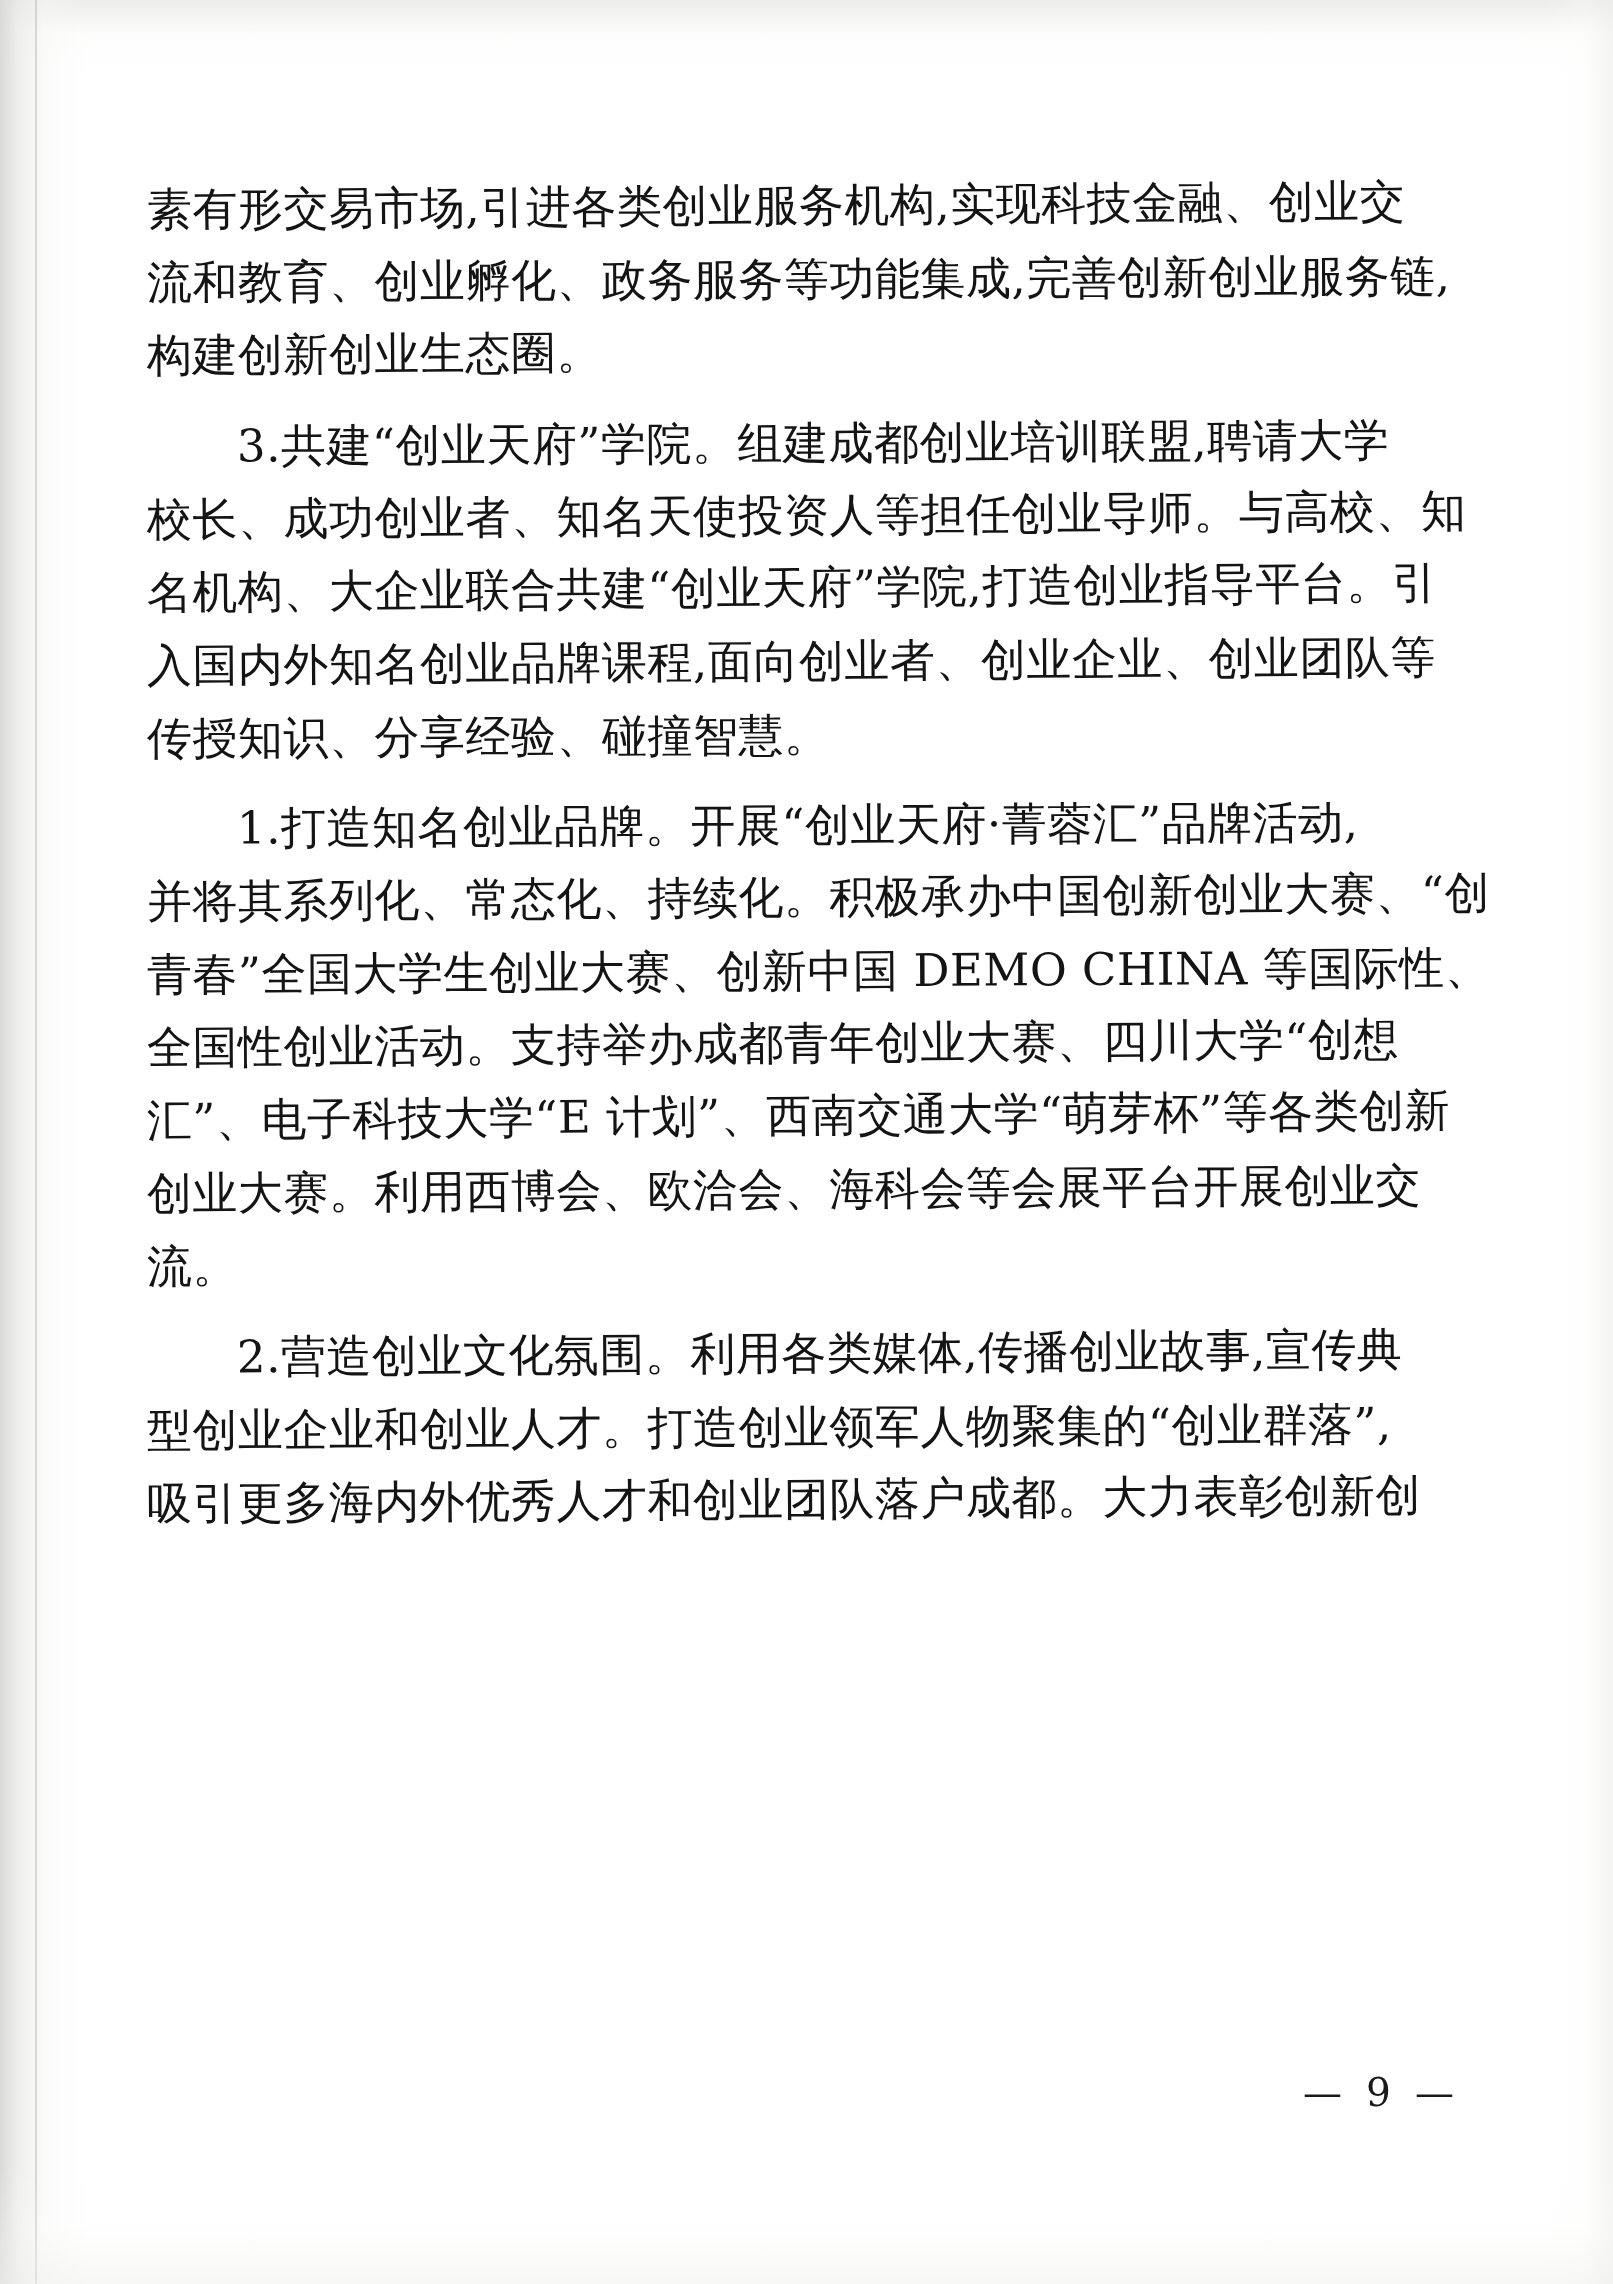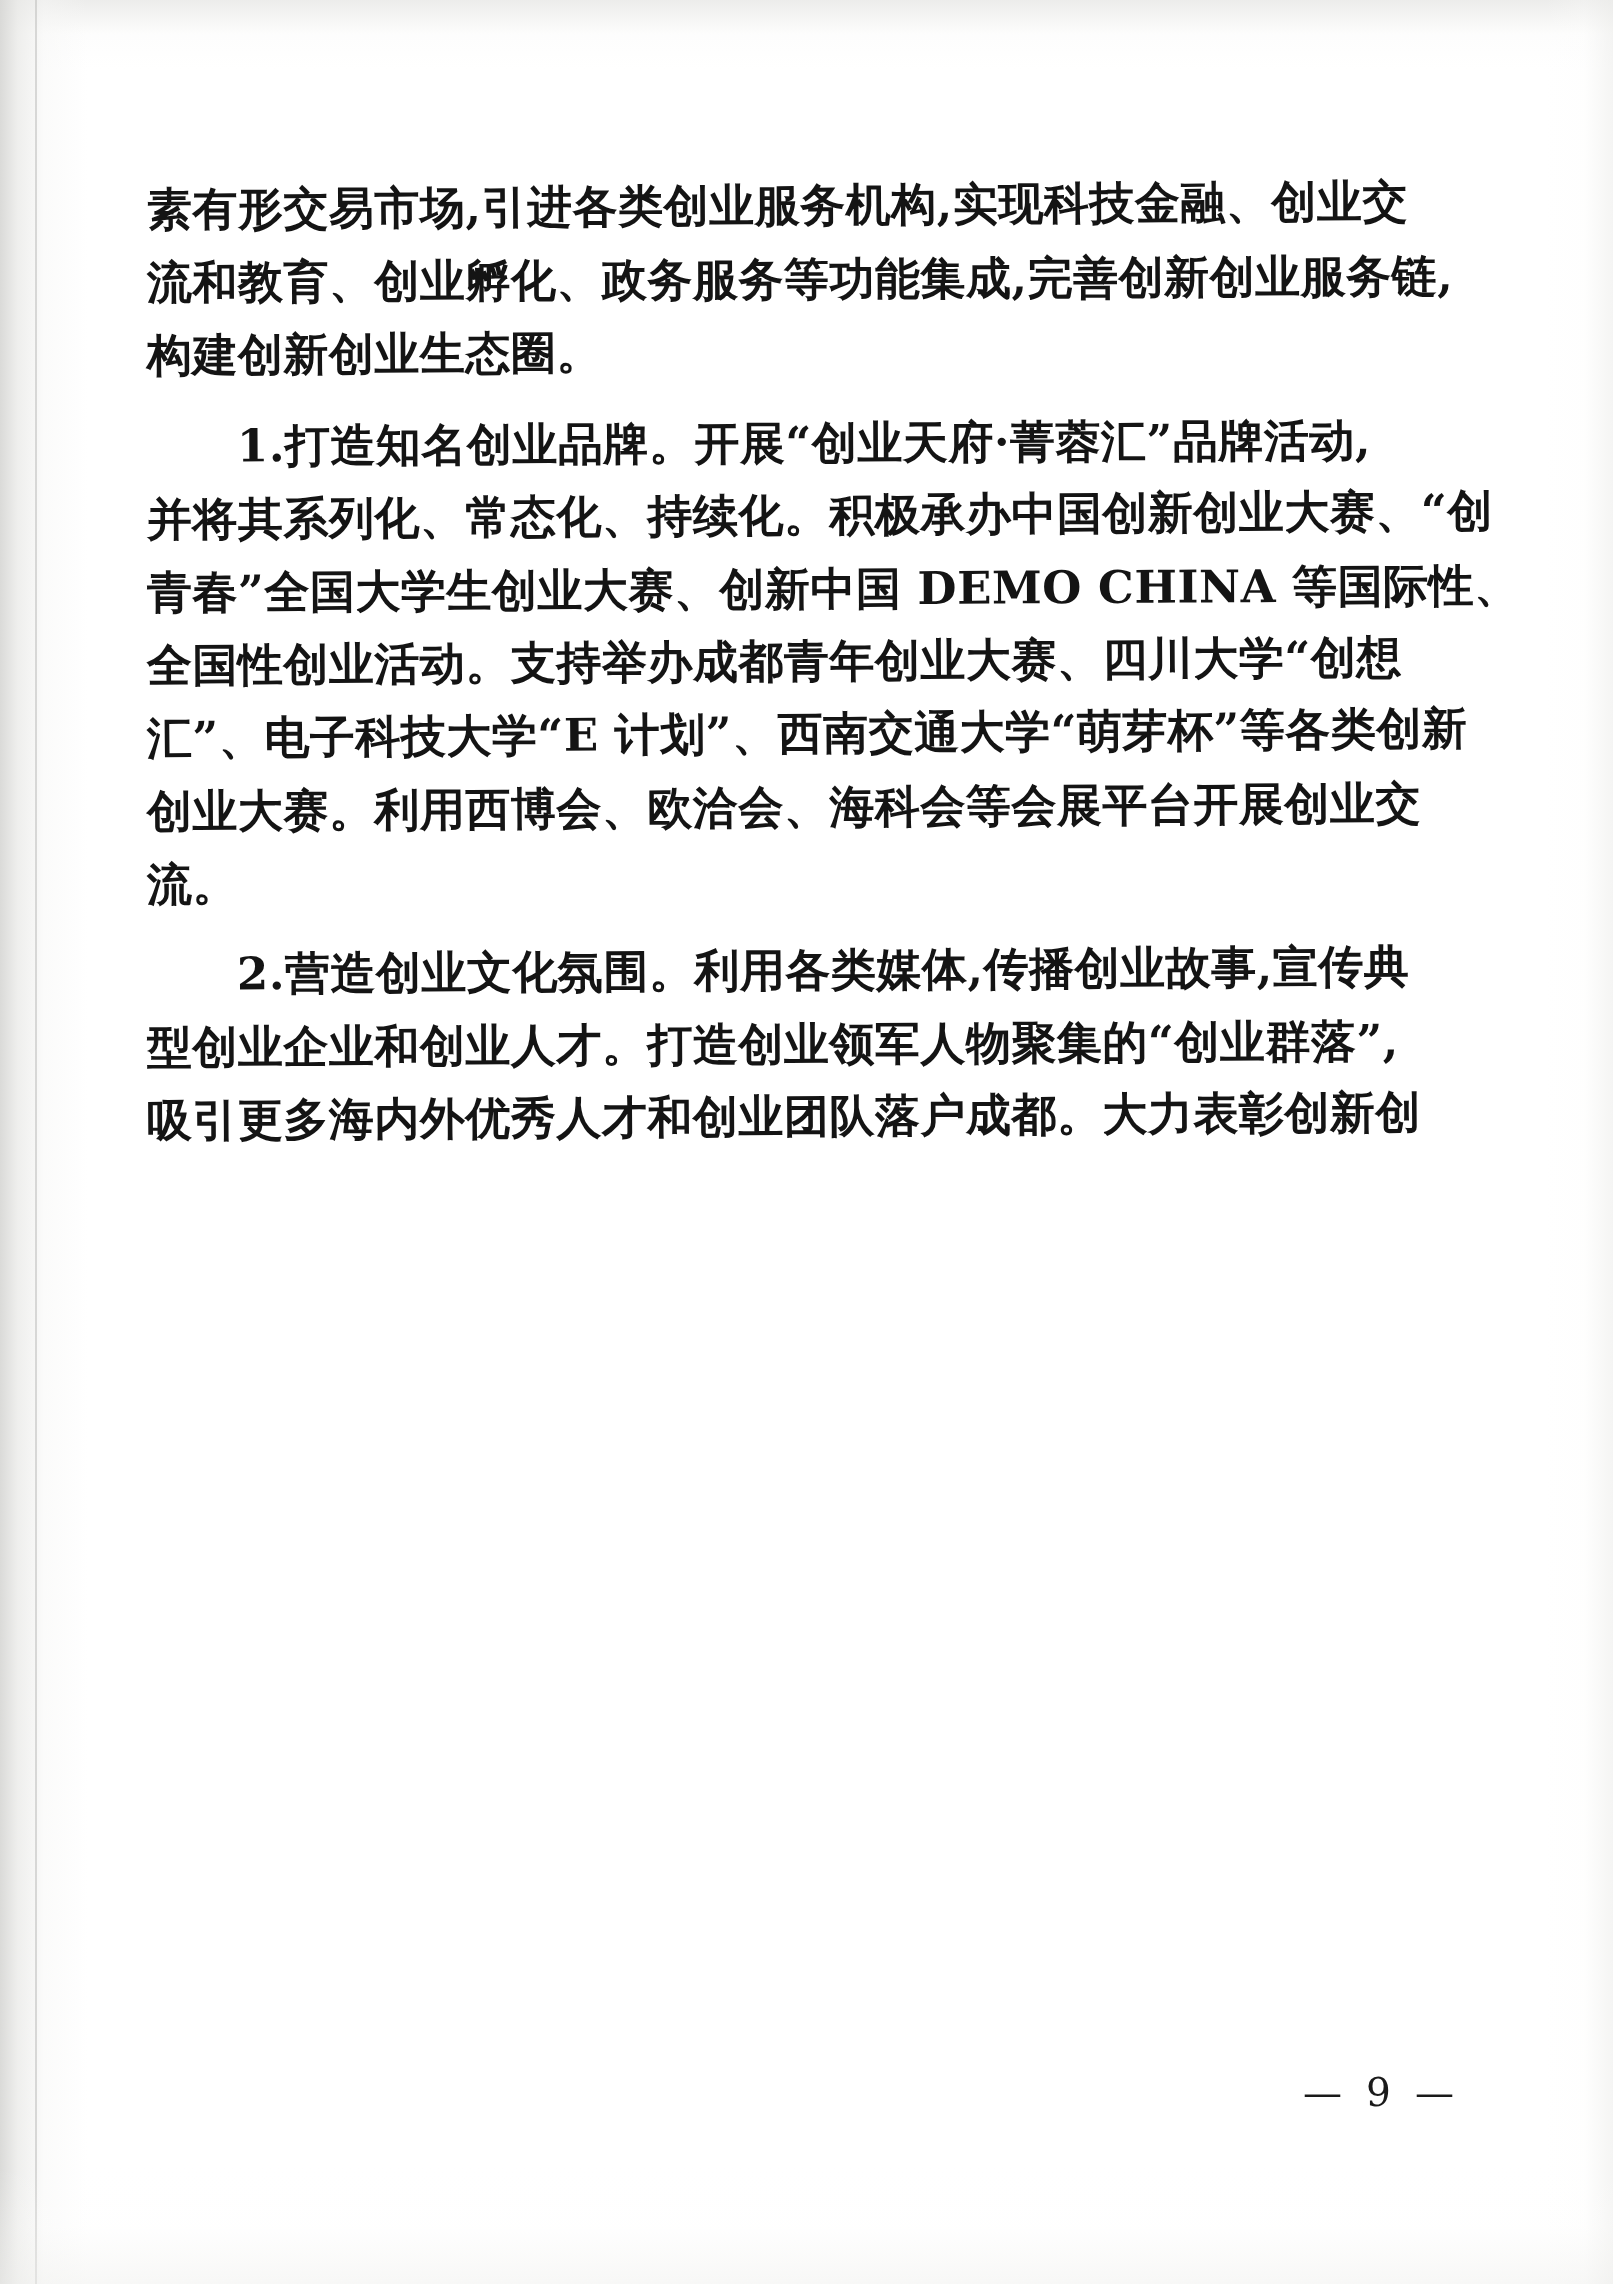--- a/index.html
+++ b/index.html
@@ -65,21 +65,20 @@
         rgba(253,253,252,0.2) 59px,
         rgba(255,255,255,0) 118px);
     pointer-events: none;
   }
 
   .body-text {
     position: absolute;
     left: 147px;
     top: 173px;
     width: 1313px;
-    font-weight: bold;
   }
 
   .para {
     margin: 0 0 17.6px 0;
   }
 
   .line {
     display: block;
     font-family: "DejaVu Serif", serif;
     font-size: 45px;
@@ -121,20 +120,27 @@
   <div class="scan-edge-bottom"></div>
 
   <div class="body-text">
 
     <p class="para">
       <span class="line sk1">素有形交易市场,引进各类创业服务机构,实现科技金融、创业交</span>
       <span class="line sk2">流和教育、创业孵化、政务服务等功能集成,完善创新创业服务链,</span>
       <span class="line sk1">构建创新创业生态圈。</span>
     </p>
 
+    <p class="para">
+      <span class="line sk2 indent">3.共建“创业天府”学院。组建成都创业培训联盟,聘请大学</span>
+      <span class="line sk1">校长、成功创业者、知名天使投资人等担任创业导师。与高校、知</span>
+      <span class="line sk3">名机构、大企业联合共建“创业天府”学院,打造创业指导平台。引</span>
+      <span class="line sk1">入国内外知名创业品牌课程,面向创业者、创业企业、创业团队等</span>
+      <span class="line sk2">传授知识、分享经验、碰撞智慧。</span>
+    </p>
 
 
     <p class="para">
       <span class="line sk2 indent">1.打造知名创业品牌。开展“创业天府·菁蓉汇”品牌活动,</span>
       <span class="line sk1">并将其系列化、常态化、持续化。积极承办中国创新创业大赛、“创</span>
       <span class="line sk2">青春”全国大学生创业大赛、创新中国 DEMO CHINA 等国际性、</span>
       <span class="line sk1">全国性创业活动。支持举办成都青年创业大赛、四川大学“创想</span>
       <span class="line sk3">汇”、电子科技大学“E 计划”、西南交通大学“萌芽杯”等各类创新</span>
       <span class="line sk1">创业大赛。利用西博会、欧洽会、海科会等会展平台开展创业交</span>
       <span class="line sk2">流。</span>

